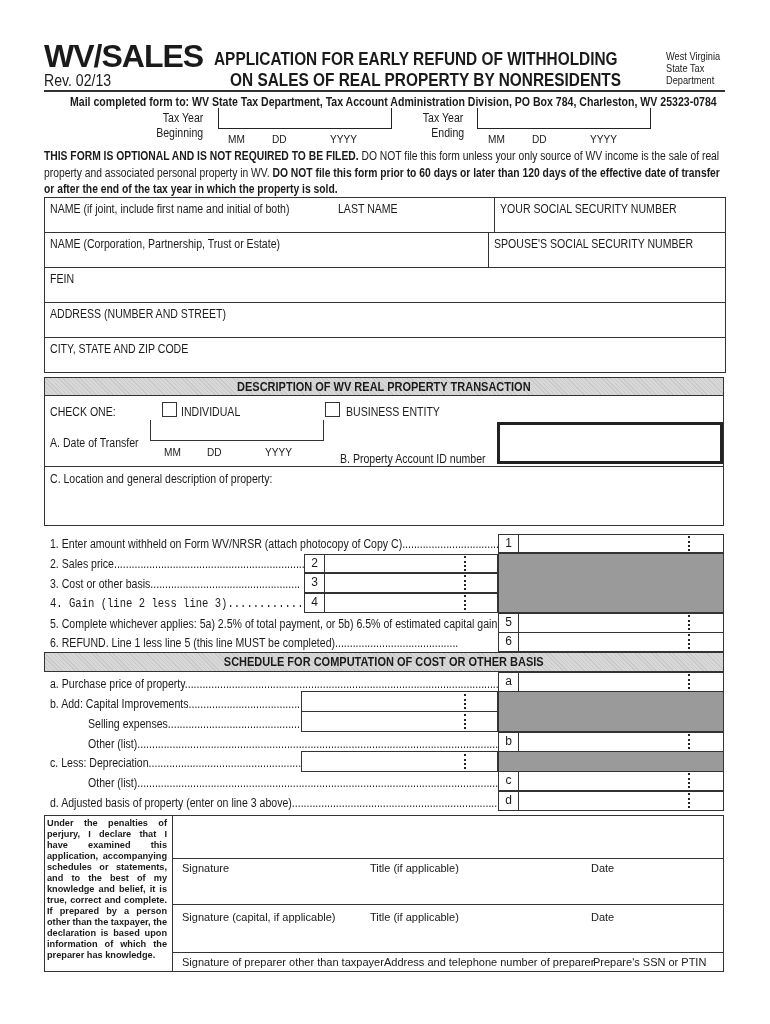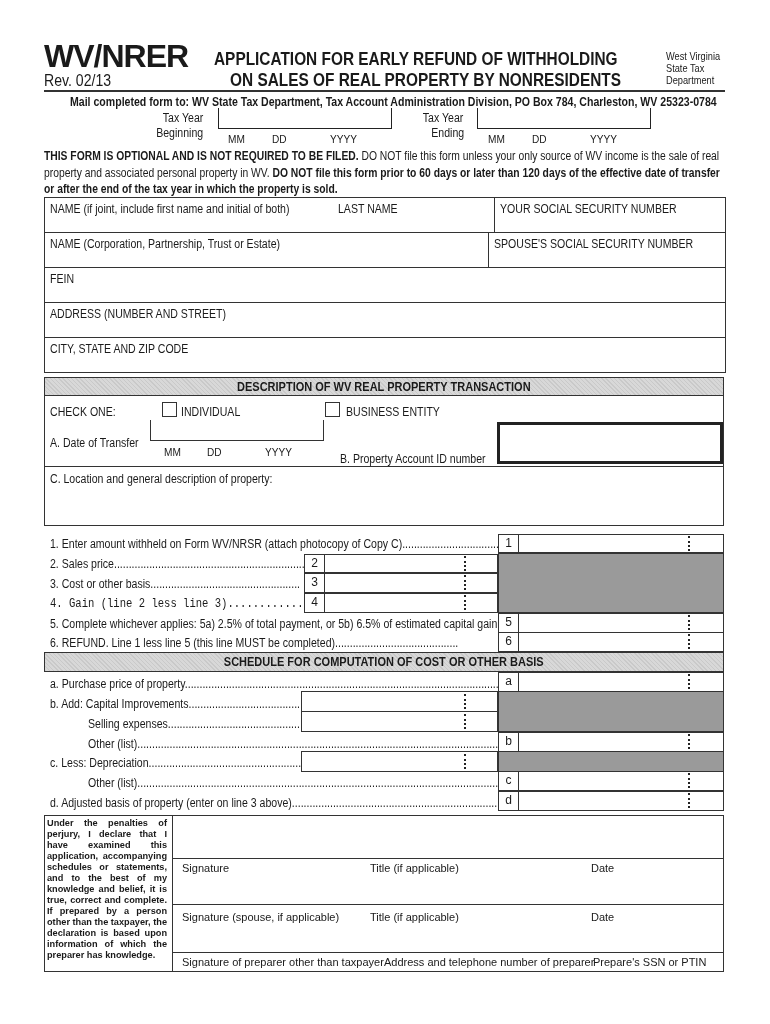--- a/index.html
+++ b/index.html
@@ -58,21 +58,21 @@
   
   #sig-outer { left:44px; top:815px; width:680px; height:157px; border:1.5px solid #333; box-sizing:border-box; }
   #perjury { left:47px; top:818px; width:120px; font-size:9.2px; font-weight:bold; line-height:11px; text-align:justify; }
   #sig-vline { left:172px; top:815px; width:1px; height:157px; background:#333; }
   .sig-h { left:172px; width:552px; height:1px; background:#333; }
   .sig-lbl { font-size:11px; }
 </style>
 </head>
 <body>
 
-<div class="abs" id="form-id">WV/NRER</div>
+<div class="abs" id="form-id">WV/SALES</div>
 <div class="abs" id="rev"><span class="narrow">Rev. 02/13</span></div>
 <div class="abs" id="title1"><span class="narrow">APPLICATION FOR EARLY REFUND OF WITHHOLDING</span></div>
 <div class="abs" id="title2"><span class="narrow">ON SALES OF REAL PROPERTY BY NONRESIDENTS</span></div>
 <div class="abs" id="agency">
   <div class="narrow">West Virginia</div><br>
   <div class="narrow" style="margin-top:-12px">State Tax</div><br>
   <div class="narrow" style="margin-top:-12px">Department</div>
 </div>
 <div class="abs" id="header-rule"></div>
 <div class="abs" id="mail"><span class="narrow">Mail completed form to: WV State Tax Department, Tax Account Administration Division, PO Box 784, Charleston, WV 25323-0784</span></div>
@@ -236,21 +236,21 @@
 <div class="abs" id="sig-vline"></div>
 
 <div class="abs" style="left:174px;top:817px;width:548px;height:40px;"></div>
 <div class="abs sig-h" style="top:858px;"></div>
 <div class="abs sig-lbl" style="left:182px;top:862px;">Signature</div>
 <div class="abs sig-lbl" style="left:370px;top:862px;">Title (if applicable)</div>
 <div class="abs sig-lbl" style="left:591px;top:862px;">Date</div>
 <div class="abs" style="left:174px;top:877px;width:548px;height:26px;"></div>
 
 <div class="abs sig-h" style="top:904px;"></div>
-<div class="abs sig-lbl" style="left:182px;top:911px;">Signature (spouse, if applicable)</div>
+<div class="abs sig-lbl" style="left:182px;top:911px;">Signature (capital, if applicable)</div>
 <div class="abs sig-lbl" style="left:370px;top:911px;">Title (if applicable)</div>
 <div class="abs sig-lbl" style="left:591px;top:911px;">Date</div>
 <div class="abs" style="left:174px;top:926px;width:548px;height:25px;"></div>
 
 <div class="abs sig-h" style="top:952px;"></div>
 <div class="abs sig-lbl" style="left:182px;top:956px;">Signature of preparer other than taxpayer</div>
 <div class="abs sig-lbl" style="left:384px;top:956px;">Address and telephone number of preparer</div>
 <div class="abs sig-lbl" style="left:593px;top:956px;">Prepare's SSN or PTIN</div>
 
 </body></html>

